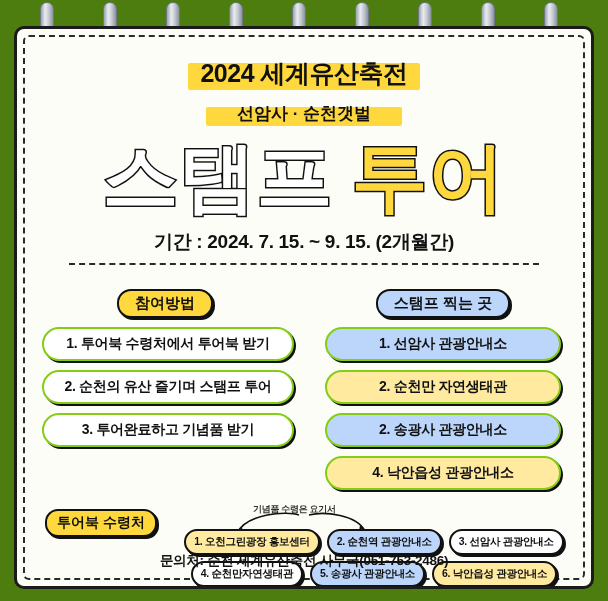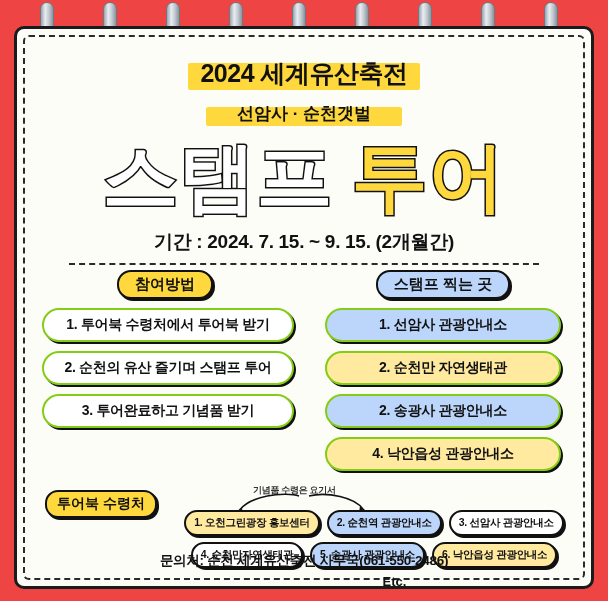--- a/index.html
+++ b/index.html
@@ -10,21 +10,21 @@
     width: 608px;
     height: 601px;
     background: #3f7fe0;
     font-family: "Liberation Sans", sans-serif;
     overflow: hidden;
   }
   .poster {
     position: relative;
     width: 608px;
     height: 601px;
-    background: #ef4444;
+    background: #4d7c0f;
     box-sizing: border-box;
   }
   
   .binding {
     position: absolute;
     top: 0; left: 0;
     width: 608px;
     height: 46px;
   }
   .ring {
@@ -132,21 +132,21 @@
   }
   .divider {
     width: 470px;
     margin: 8px auto 4px auto;
     border-top: 2px dashed #2a2a2a;
   }
   .cols {
     display: flex;
     justify-content: center;
     gap: 32px;
-    margin-top: 5px;
+    margin-top: 24px;
   }
   .col { width: 246px; }
   .col-head {
     display: inline-block;
     font-size: 15px;
     font-weight: bold;
     color: #111;
     border: 2px solid #111;
     border-radius: 14px;
     padding: 3px 16px;
@@ -323,15 +323,15 @@
           <div class="chip chip-white">3. 선암사 관광안내소</div>
           <div class="chip chip-white">4. 순천만자연생태관</div>
           <div class="chip chip-blue">5. 송광사 관광안내소</div>
           <div class="chip chip-yellow">6. 낙안읍성 관광안내소</div>
           <div class="etc">Etc.</div>
         </div>
       </div>
 
     </div>
 
-    <div class="contact">문의처: 순천 세계유산축전 사무국(061-550-2486)</div>
+    <div class="contact">문의처: 순천 세계유산축전 사무국(051-753-2486)</div>
   </div>
 </div>
 
 </body></html>

